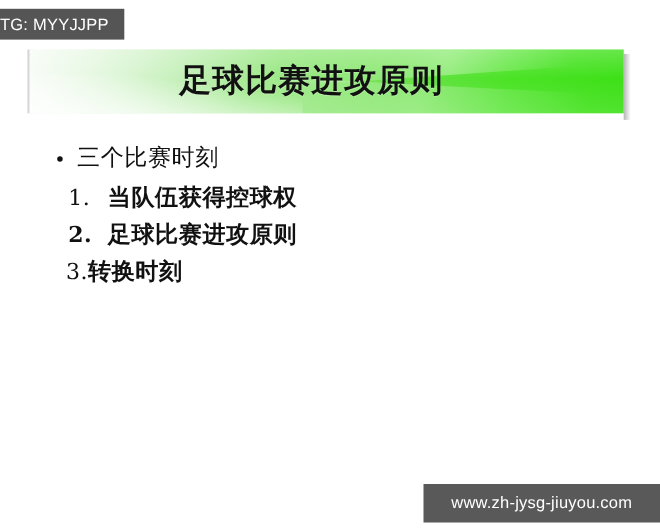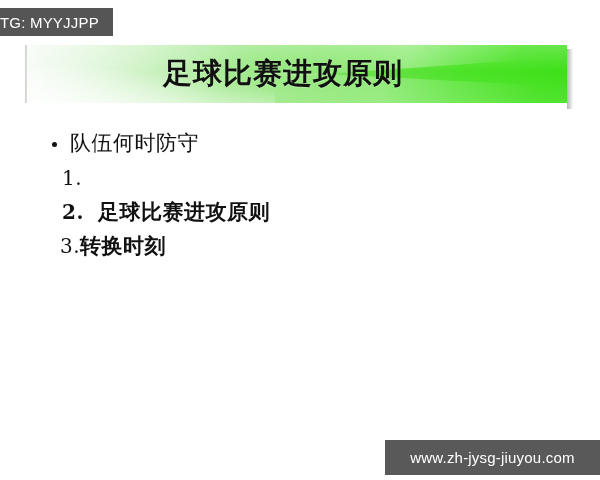--- a/index.html
+++ b/index.html
@@ -246,27 +246,28 @@
       <div id="banner-sweep-b"></div>
       <div id="banner-fade"></div>
       <div id="slide-title">足球比赛进攻原则</div>
     </div>
   </div>
 
   <div id="content">
 
     <ul class="bullets">
       <li class="bullet-item">
-        <span>队伍何时防守</span>
+        <span>三个比赛时刻</span>
       </li>
     </ul>
 
     <ol class="sub-list">
       <li class="sub-item wide">
         <span class="num">1.</span>
+        <span class="sub-text">当队伍获得控球权</span>
       </li>
       <li class="sub-item wide">
         <span class="num bold">2.</span>
         <span class="sub-text">足球比赛进攻原则</span>
       </li>
       <li class="sub-item tight">
         <span class="num">3.</span>
         <span class="sub-text">转换时刻</span>
       </li>
     </ol>

